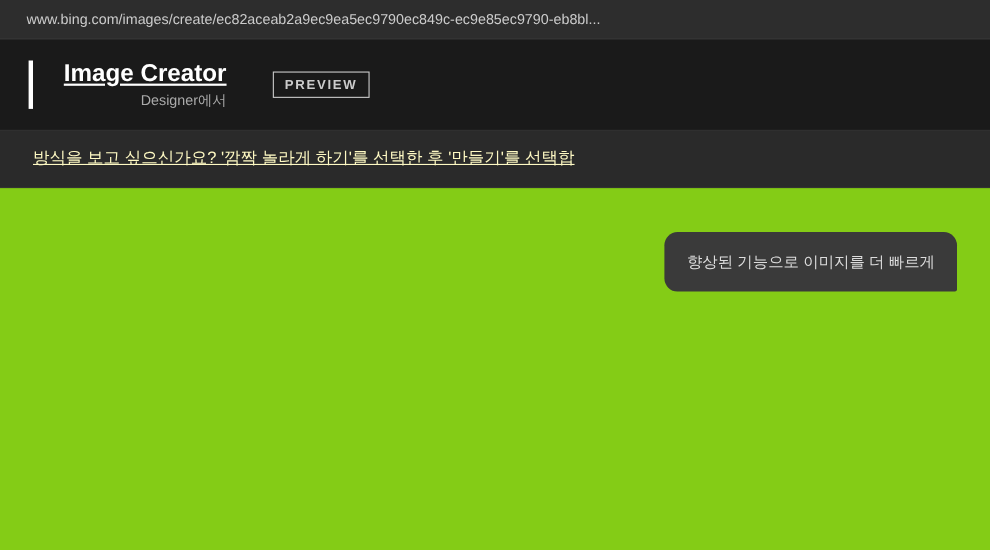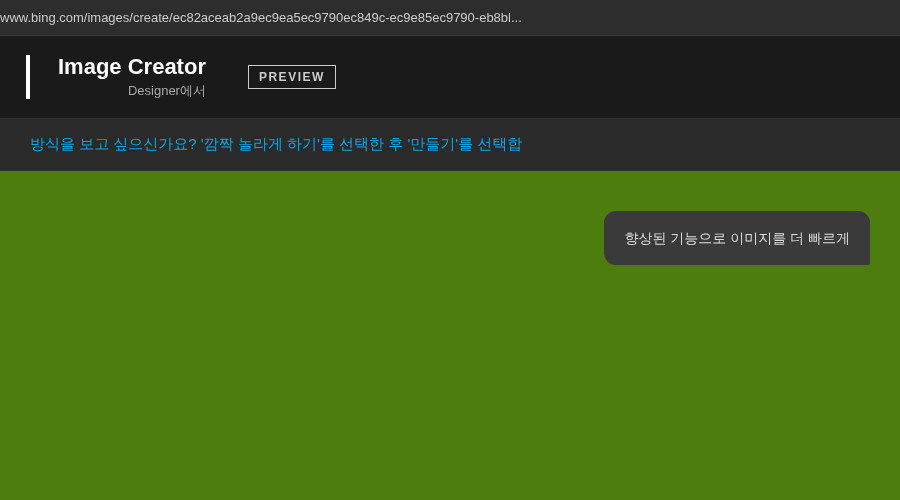--- a/index.html
+++ b/index.html
@@ -17,21 +17,21 @@
       color: #ffffff;
     }
 
     
     .address-bar {
       width: 100%;
       height: 36px;
       background-color: #2d2d2d;
       display: flex;
       align-items: center;
-      padding: 0 0;
+      padding: 0 24px;
       border-bottom: 1px solid #3a3a3a;
     }
 
     .address-bar-text {
       font-size: 13px;
       color: #cccccc;
       white-space: nowrap;
       overflow: hidden;
     }
 
@@ -57,20 +57,21 @@
     .header-title-block {
       display: flex;
       flex-direction: column;
     }
 
     .header-title {
       font-size: 22px;
       font-weight: 700;
       color: #ffffff;
       line-height: 1.2;
+      text-decoration: underline;
     }
 
     .header-subtitle {
       font-size: 13px;
       color: #aaaaaa;
       font-weight: 400;
       margin-top: 2px;
       text-align: right;
     }
 
@@ -93,29 +94,30 @@
       width: 100%;
       background-color: #2a2a2a;
       padding: 14px 30px;
       border-bottom: 1px solid #333333;
       overflow: hidden;
       white-space: nowrap;
     }
 
     .banner-text {
       font-size: 15px;
-      color: #0ea5e9;
+      color: #fef9c3;
       line-height: 1.5;
+      text-decoration: underline;
     }
 
     
     .main-content {
       width: 100%;
       height: calc(500px - 36px - 82px - 52px);
-      background-color: #4d7c0f;
+      background-color: #84cc16;
       position: relative;
       padding: 20px 30px;
     }
 
     
     .chat-bubble-container {
       display: flex;
       justify-content: flex-end;
       margin-top: 20px;
     }

